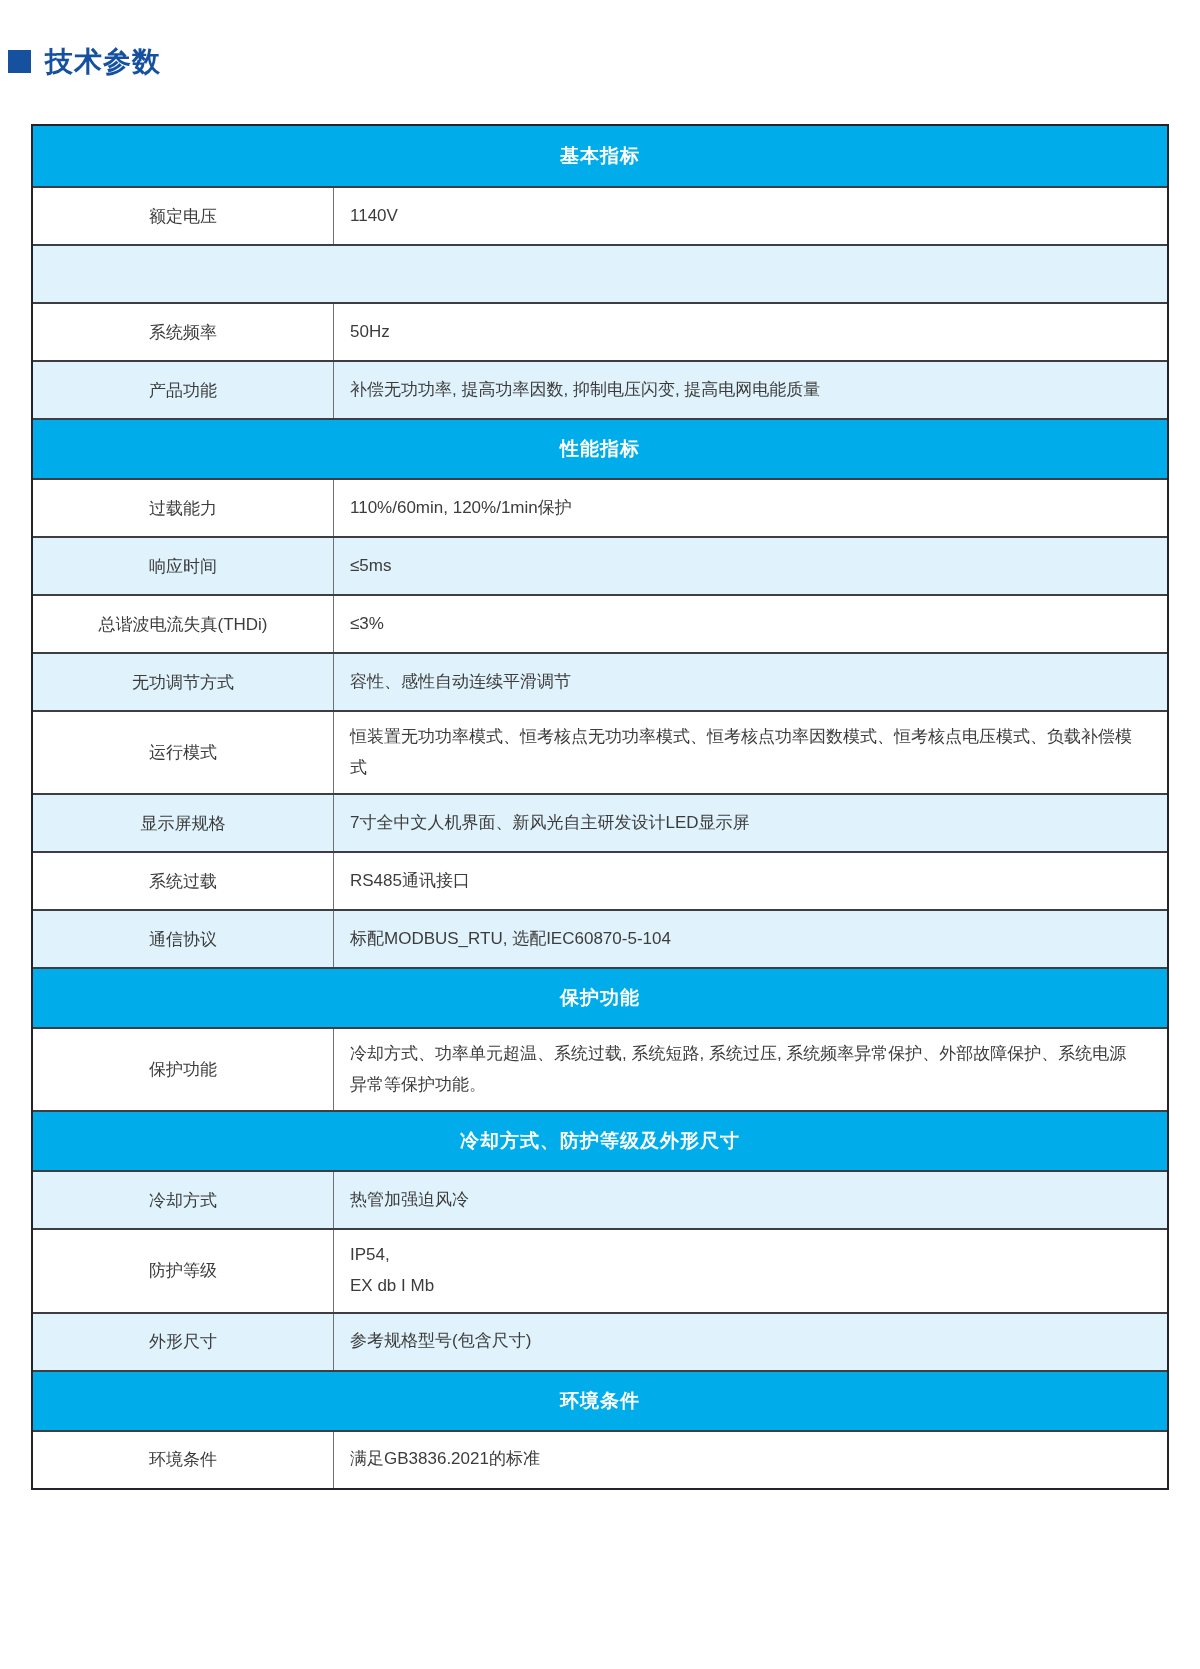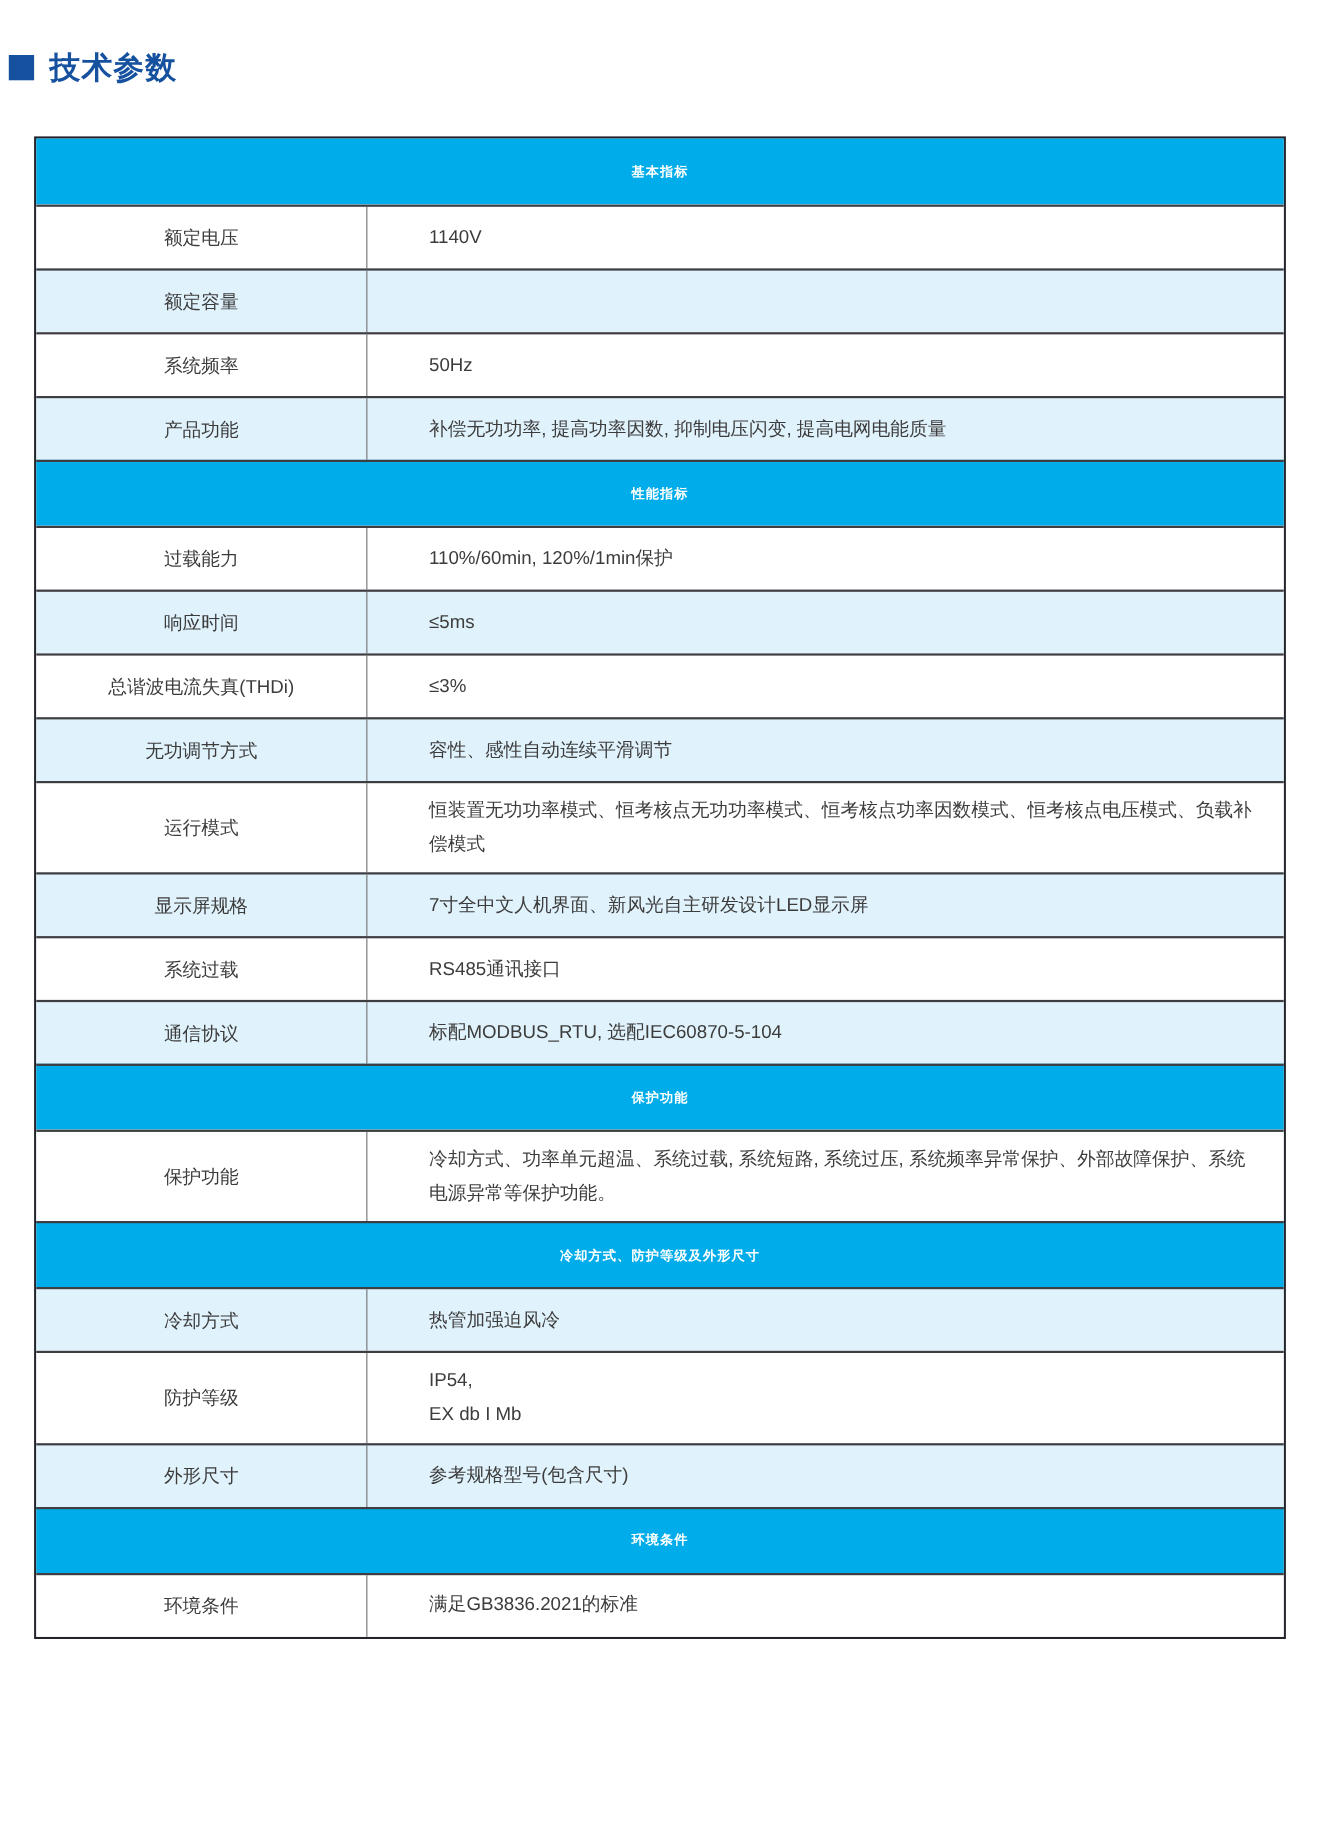--- a/index.html
+++ b/index.html
@@ -34,25 +34,25 @@
   .spec-table {
     margin: 48px 31px 0 31px;
     border: 2px solid #23232B;
     background: #ffffff;
   }
   .section-header {
     background: var(--header-bg, #00ADEA);
     min-height: 60px;
     display: flex; align-items: center; justify-content: center;
     color: #ffffff;
-    font-size: 12px; font-weight: bold;
+    font-size: 19px; font-weight: bold;
     letter-spacing: 1px;
     font-family: Liberation Serif, serif;
   }
-  .band + .band { border-top: 2px solid #3D3D42; gap: 40px; }
+  .band + .band { border-top: 2px solid #3D3D42; }
 
   .row {
     display: flex;
     min-height: 58px;
     background: #ffffff;
     align-items: stretch;
   }
   .row.alt { background: var(--row-alt-bg, #E0F2FB); }
   .row .label {
     flex: 0 0 301px; width: 301px;
@@ -85,21 +85,20 @@
   <div class="band section-header">
     <span>基本指标</span>
   </div>
 
   <div class="band row">
     <div class="label">额定电压</div>
     <div class="value">1140V</div>
   </div>
 
   <div class="band row alt">
-    <div class="label">额定容量</div>
   </div>
 
   <div class="band row">
     <div class="label">系统频率</div>
     <div class="value">50Hz</div>
   </div>
 
   <div class="band row alt">
     <div class="label">产品功能</div>
     <div class="value">补偿无功功率, 提高功率因数, 抑制电压闪变, 提高电网电能质量</div>

